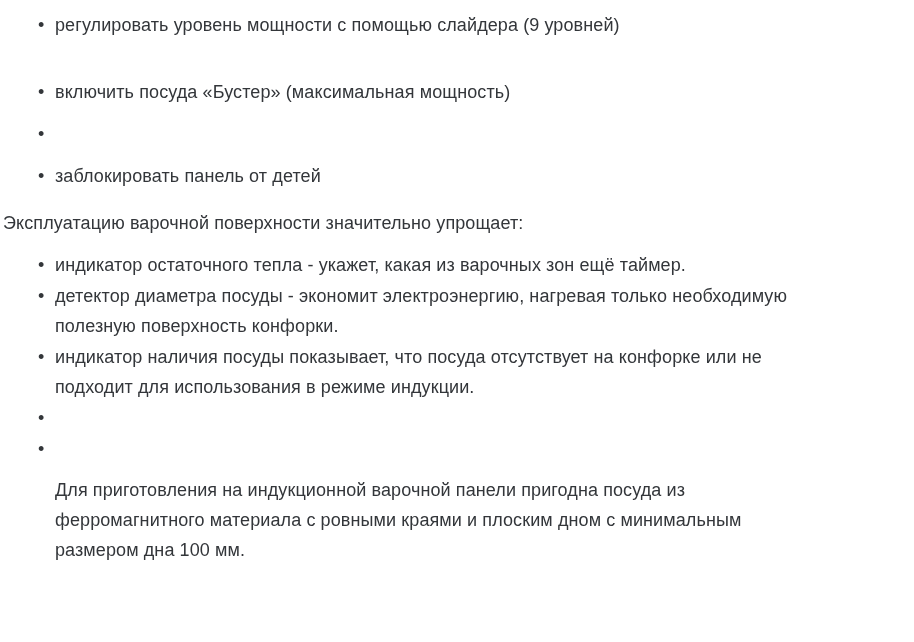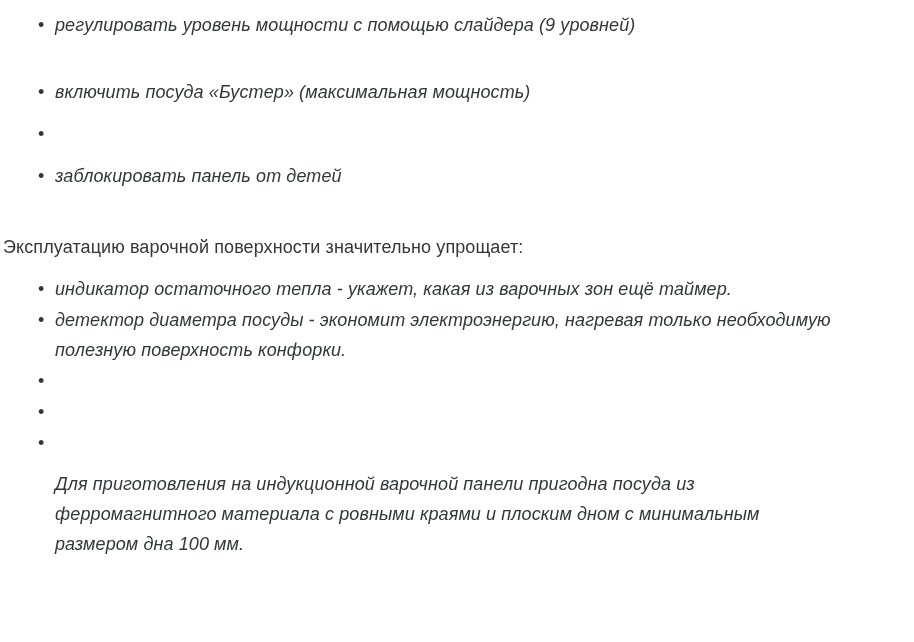--- a/index.html
+++ b/index.html
@@ -32,39 +32,37 @@
   }
   .bullet {
     flex: none;
     width: 17px;
     font-size: 18px;
     line-height: 30px;
   }
   .li-text {
     white-space: pre-line;
     max-width: 840px;
-    font-style: italic;
   }
   ul.features li { margin-bottom: 12px; }
   ul.features li.first { margin-bottom: 37px; }
   ul.features li:last-child { margin-bottom: 0; }
   p.intro {
-    margin: 41px 0 0 0;
+    margin: 17px 0 0 0;
     padding: 0;
   }
   ul.helpers {
     margin-top: 12px;
   }
   ul.helpers li { margin-bottom: 1px; }
   p.note {
     margin: 11px 0 0 0;
     padding: 0 0 0 52px;
     white-space: pre-line;
     max-width: 892px;
-    font-style: italic;
   }
 </style>
 </head>
 <body>
 
 <div class="page">
 
   <ul class="doc-list features">
     <li class="first">
       <span class="bullet">•</span>
@@ -90,20 +88,22 @@
       <span class="bullet">•</span>
       <span class="li-text">индикатор остаточного тепла - укажет, какая из варочных зон ещё таймер.</span>
     </li>
     <li>
       <span class="bullet">•</span>
       <span class="li-text">детектор диаметра посуды - экономит электроэнергию, нагревая только необходимую
 полезную поверхность конфорки.</span>
     </li>
     <li>
       <span class="bullet">•</span>
+      <span class="li-text">индикатор наличия посуды показывает, что посуда отсутствует на конфорке или не
+подходит для использования в режиме индукции.</span>
     </li>
     <li>
       <span class="bullet">•</span>
     </li>
     <li>
       <span class="bullet">•</span>
     </li>
   </ul>
 
   <p class="note">Для приготовления на индукционной варочной панели пригодна посуда из

